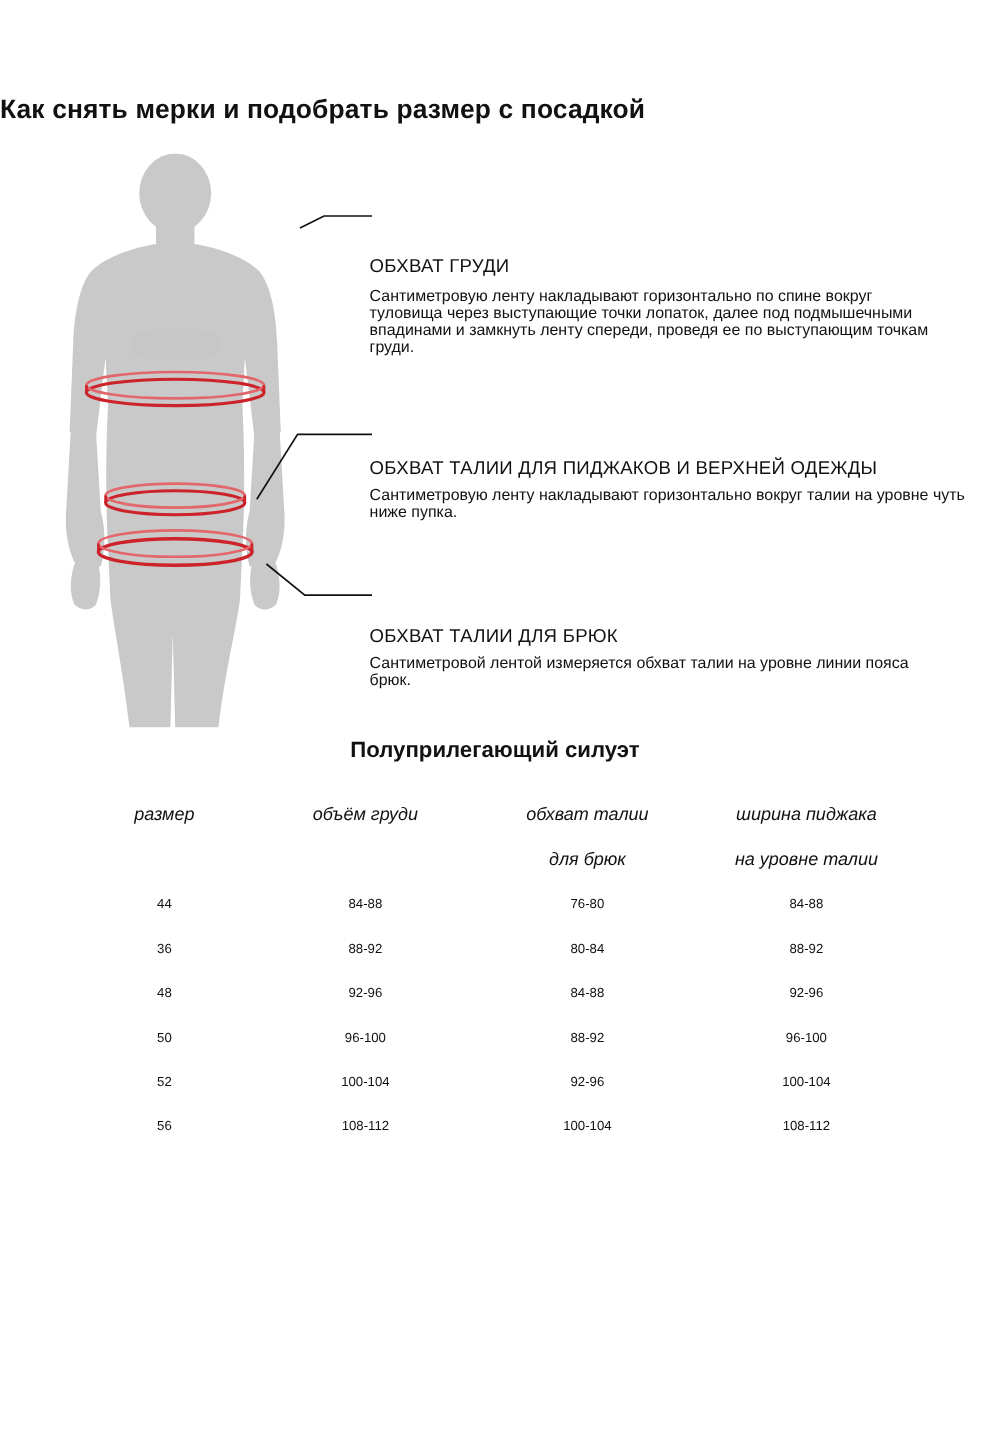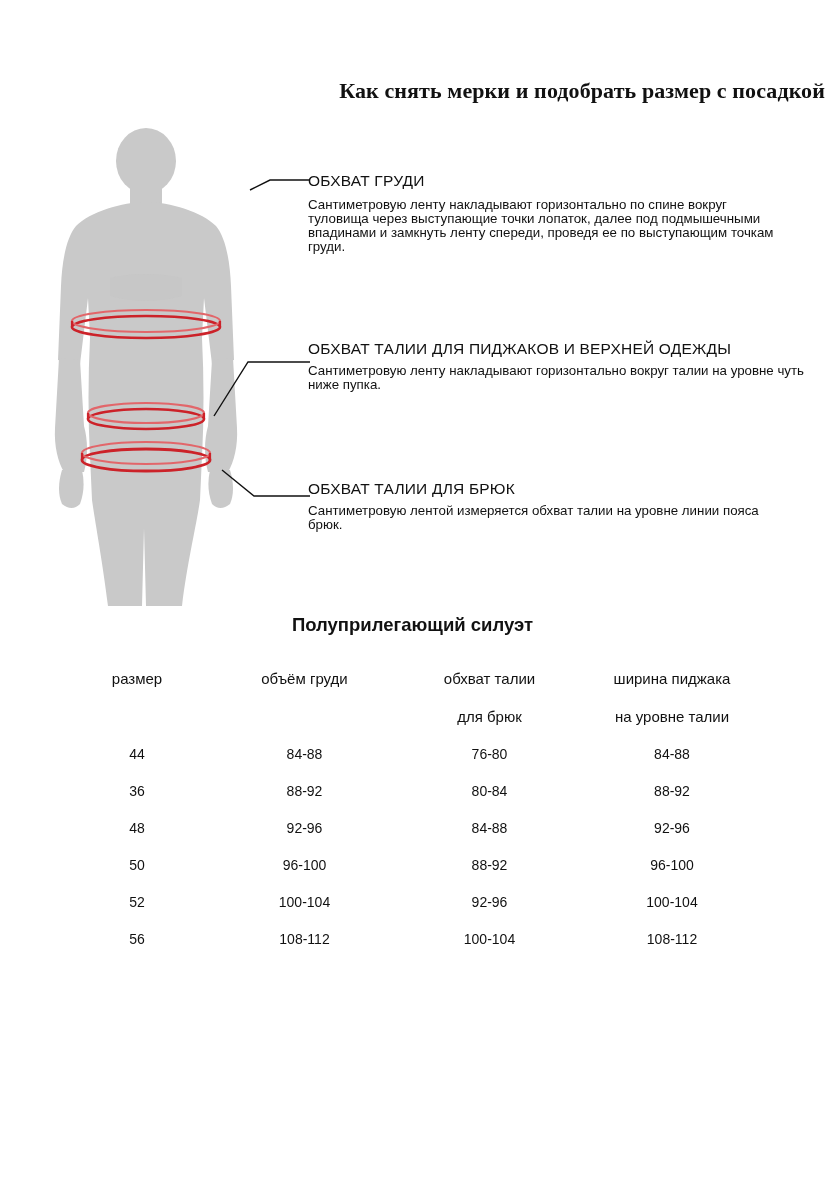--- a/index.html
+++ b/index.html
@@ -18,39 +18,38 @@
   #page {
     position: relative;
     width: 825px;
     height: 1200px;
   }
   .title {
     position: absolute;
     top: 78px;
     left: 0;
     width: 825px;
-    text-align: right;
+    text-align: left;
     font-size: 22px;
     font-weight: bold;
     color: #111;
     letter-spacing: 0.1px;
-    font-family: Liberation Serif, serif;
   }
   
   .figure-wrap {
     position: absolute;
     left: 18px;
     top: 128px;
     width: 260px;
     height: 480px;
   }
   .figure-wrap svg { display: block; }
 
   
-  .callout { position: absolute; }
+  .callout { position: absolute; margin-top: 42px; }
   .callout .heading {
     font-size: 15.5px;
     color: #111;
     letter-spacing: 0.2px;
     white-space: nowrap;
   }
   .callout .body {
     font-size: 13.3px;
     line-height: 14px;
     color: #111;
@@ -82,25 +81,26 @@
     width: 700px;
     border-collapse: collapse;
   }
   table.sizes th {
     font-weight: normal;
     font-size: 15px;
     color: #111;
     padding: 0;
     text-align: center;
     vertical-align: top;
+    font-style: italic;
   }
   table.sizes th .l1 { display: block; line-height: 38px; }
   table.sizes th .l2 { display: block; line-height: 38px; }
   table.sizes td {
-    font-size: 14px;
+    font-size: 11px;
     color: #111;
     text-align: center;
     line-height: 37px;
     padding: 0;
   }
   table.sizes col.c1 { width: 150px; }
   table.sizes col.c2 { width: 185px; }
   table.sizes col.c3 { width: 185px; }
   table.sizes col.c4 { width: 180px; }
 </style>
@@ -193,21 +193,21 @@
     <div class="body">Сантиметровую ленту накладывают горизонтально по спине вокруг туловища через выступающие точки лопаток, далее под подмышечными впадинами и замкнуть ленту спереди, проведя ее по выступающим точкам груди.</div>
   </div>
 
   <div class="callout" id="callout-waist-jacket">
     <div class="heading">ОБХВАТ ТАЛИИ ДЛЯ ПИДЖАКОВ И ВЕРХНЕЙ ОДЕЖДЫ</div>
     <div class="body">Сантиметровую  ленту накладывают горизонтально вокруг талии на уровне чуть ниже пупка.</div>
   </div>
 
   <div class="callout" id="callout-waist-trousers">
     <div class="heading">ОБХВАТ ТАЛИИ ДЛЯ БРЮК</div>
-    <div class="body">Сантиметровую лентой измеряется обхват талии на уровне линии пояса брюк.</div>
+    <div class="body">Сантиметровой лентой измеряется обхват талии на уровне линии пояса брюк.</div>
   </div>
 
   <div class="subtitle">Полуприлегающий силуэт</div>
 
   <table class="sizes">
     <colgroup>
       <col class="c1">
         <col class="c2">
         <col class="c3">
         <col class="c4">

